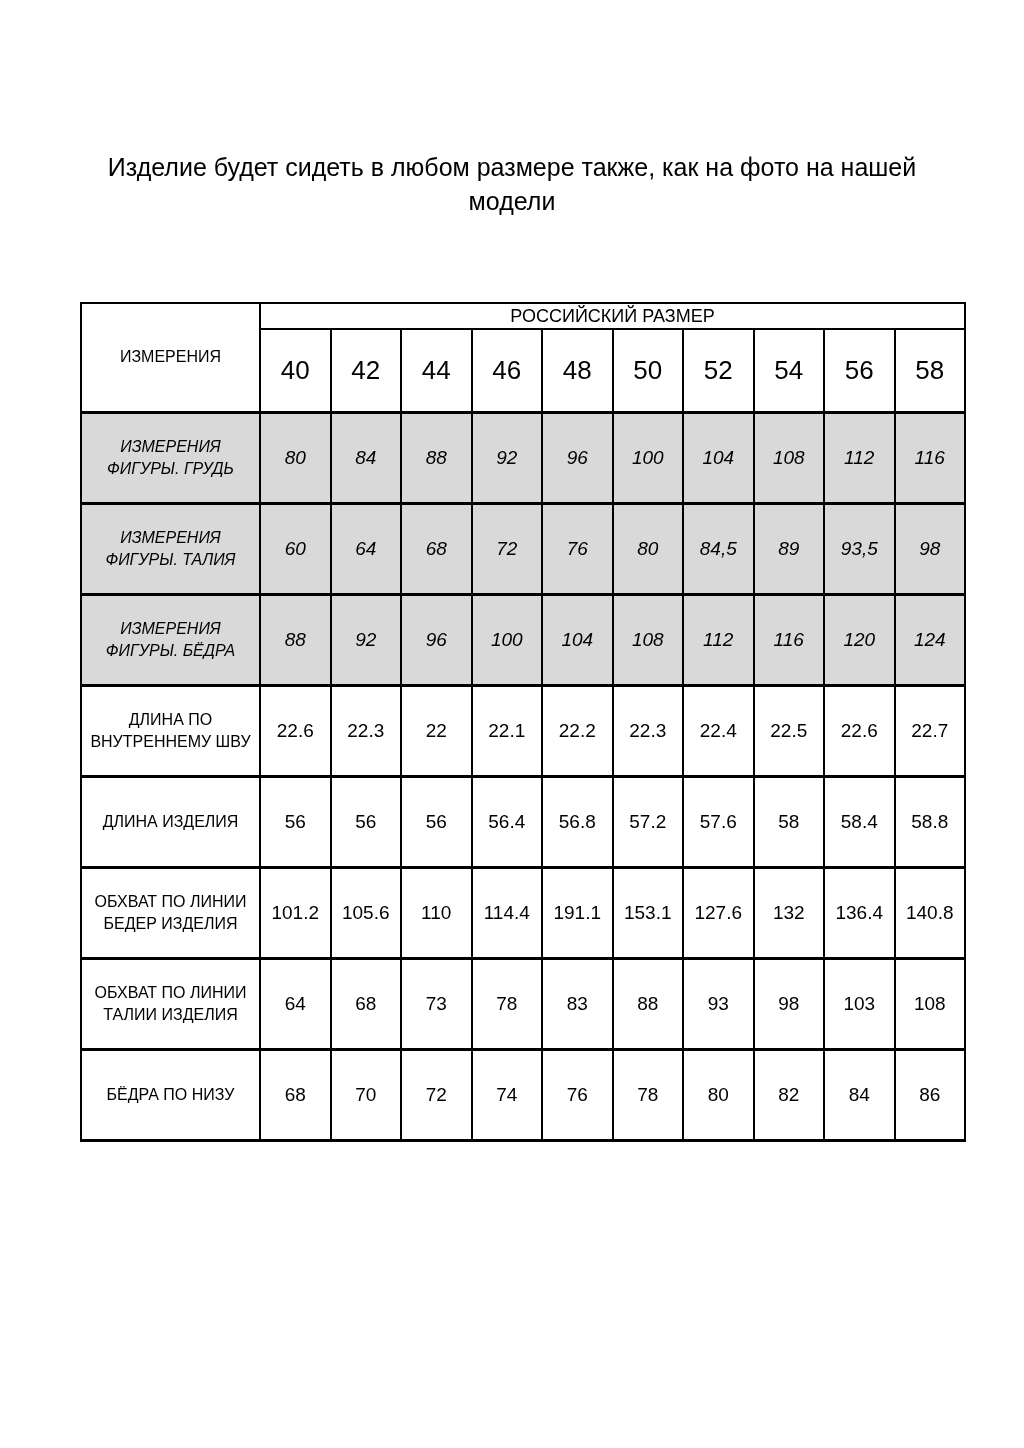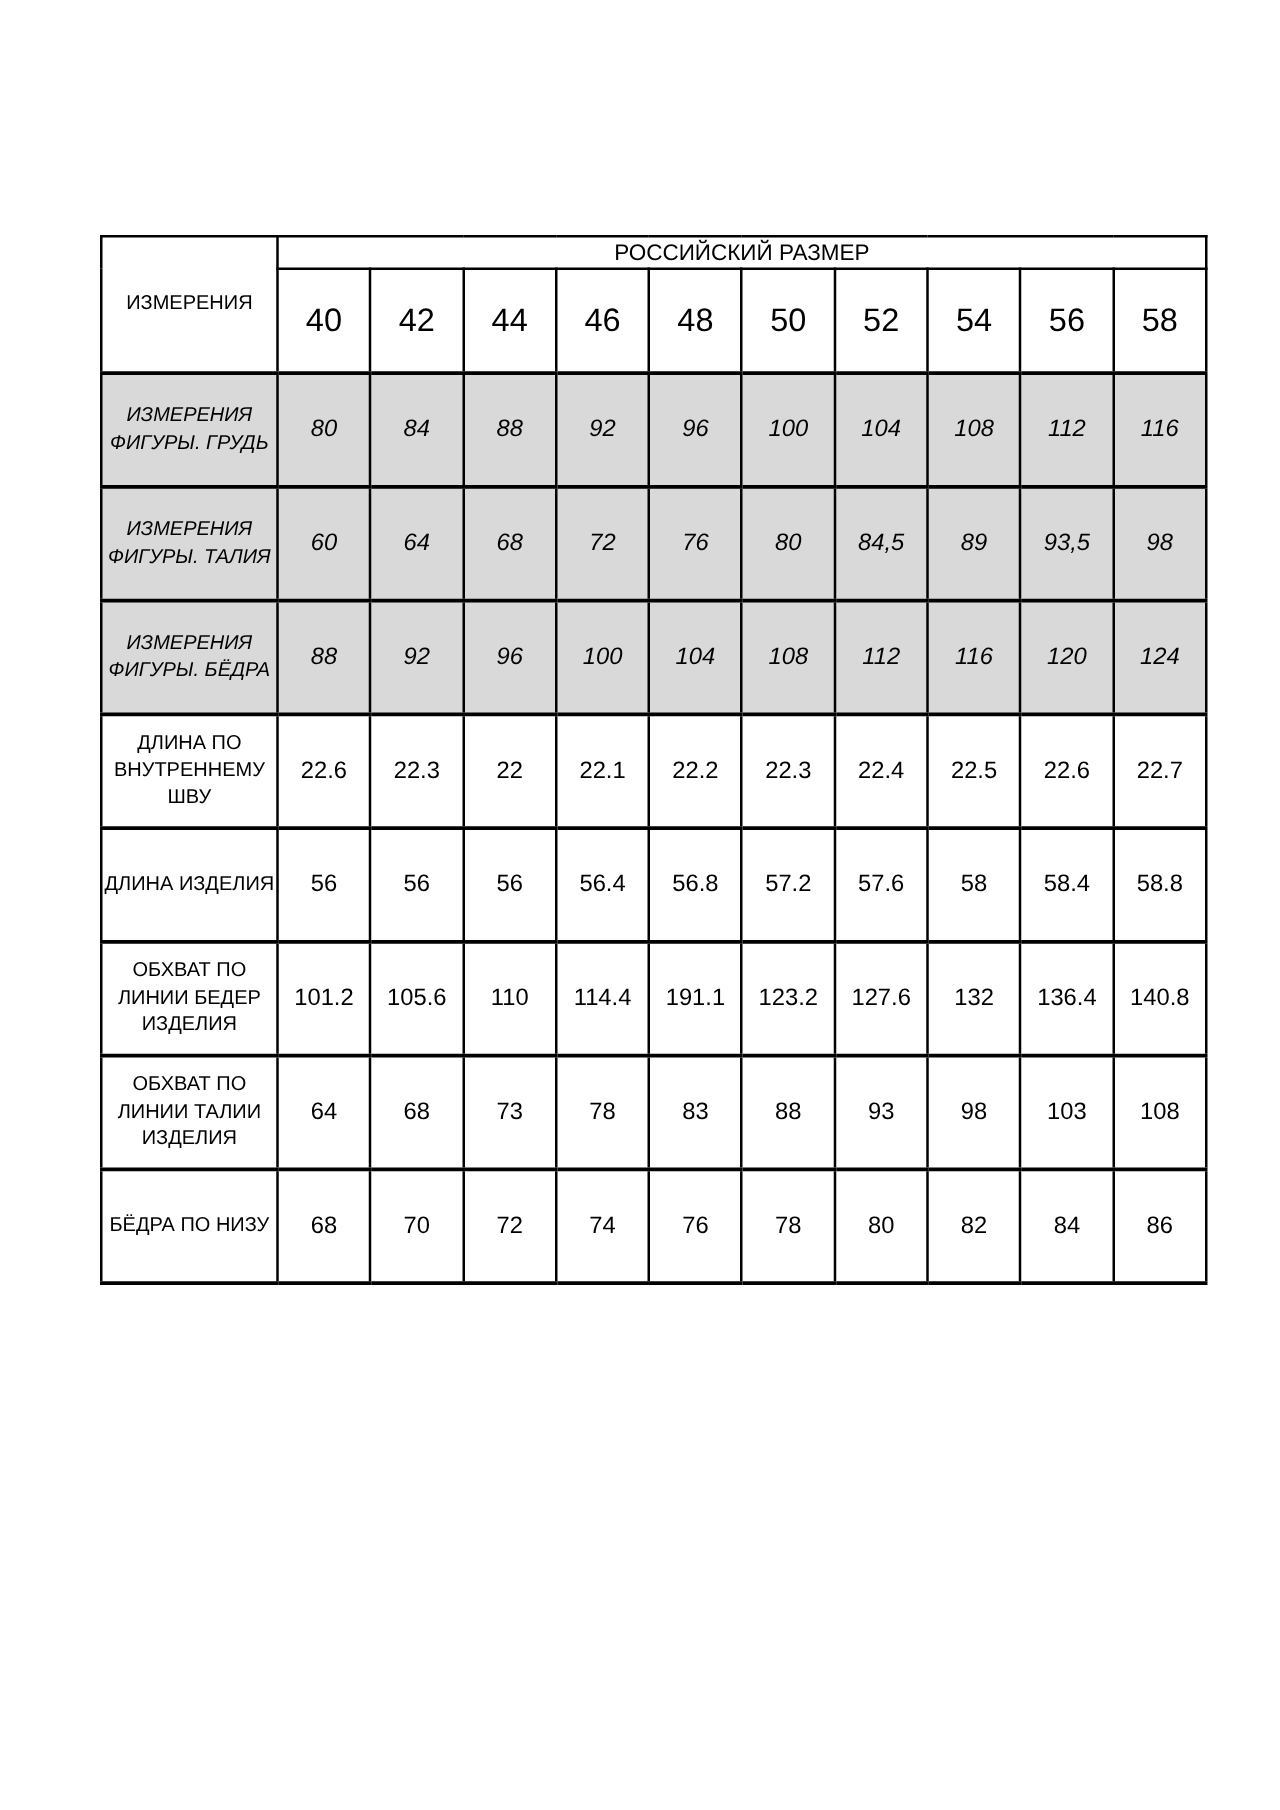--- a/index.html
+++ b/index.html
@@ -42,40 +42,41 @@
     border: 2px solid #000;
     text-align: center;
     vertical-align: middle;
     padding: 0;
     font-weight: 400;
   }
   .size-table tbody th, .size-table tbody td {
     border-top-width: 3px;
     border-bottom-width: 3px;
   }
-  .corner-cell { width: 141px; font-size: 16px; padding: 0 8px; }
+  .corner-cell { width: 179px; font-size: 16px; padding: 0 8px; }
   tr.group-row { height: 26px; }
   .group-cell { font-size: 18px; font-weight: 700; }
   tr.size-row { height: 83px; }
   .size-cell { font-size: 26px; font-weight: 700; }
   .size-table tbody tr { height: 91px; }
   .row-label { font-size: 16px; padding: 0 10px; line-height: 1.35; }
   td.value { font-size: 19px; }
   tr.figure th, tr.figure td {
     background: var(--figure-bg, #d9d9d9);
     font-style: italic;
   }
 </style>
 </head>
 <body>
 
 <div class="page">
 
 
 
+  <p class="note">Изделие будет сидеть в любом размере также, как на фото на нашей модели</p>
 
   <table class="size-table">
     <thead>
       <tr class="group-row">
         <th rowspan="2" class="corner-cell">ИЗМЕРЕНИЯ</th>
         <th colspan="10" class="group-cell">РОССИЙСКИЙ РАЗМЕР</th>
       </tr>
       <tr class="size-row">
           <th class="size-cell">40</th>
           <th class="size-cell">42</th>
@@ -155,21 +156,21 @@
           <td class="value">58.4</td>
           <td class="value">58.8</td>
         </tr>
         <tr class="product">
           <th class="row-label">ОБХВАТ ПО ЛИНИИ БЕДЕР ИЗДЕЛИЯ</th>
           <td class="value">101.2</td>
           <td class="value">105.6</td>
           <td class="value">110</td>
           <td class="value">114.4</td>
           <td class="value">191.1</td>
-          <td class="value">123.2</td>
+          <td class="value">153.1</td>
           <td class="value">127.6</td>
           <td class="value">132</td>
           <td class="value">136.4</td>
           <td class="value">140.8</td>
         </tr>
         <tr class="product">
           <th class="row-label">ОБХВАТ ПО ЛИНИИ ТАЛИИ ИЗДЕЛИЯ</th>
           <td class="value">64</td>
           <td class="value">68</td>
           <td class="value">73</td>

